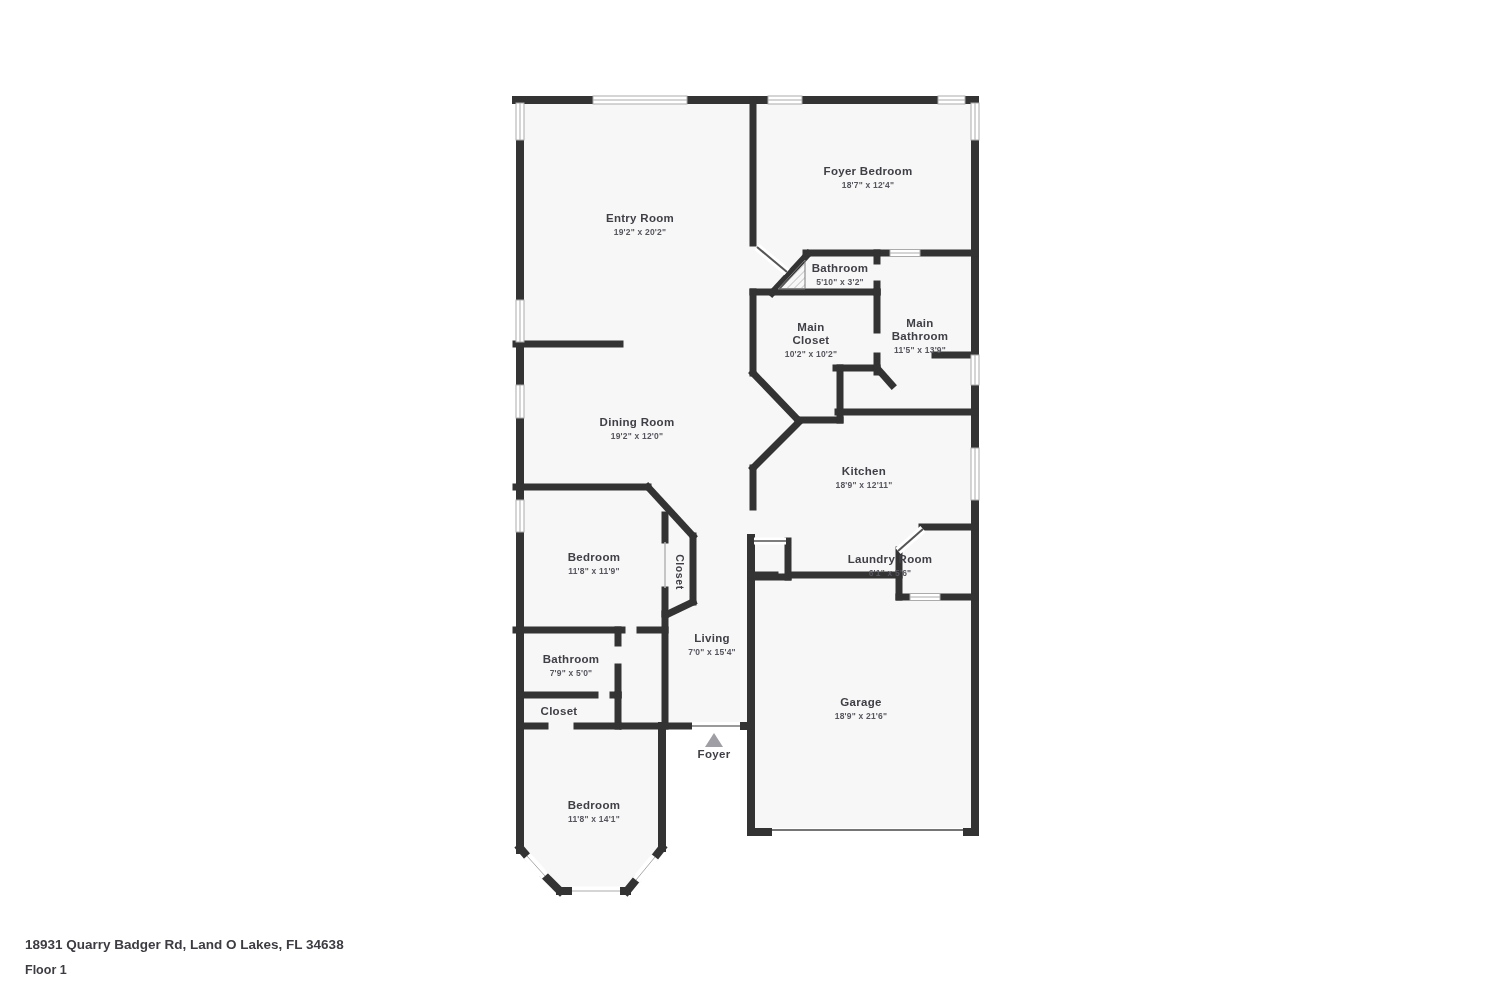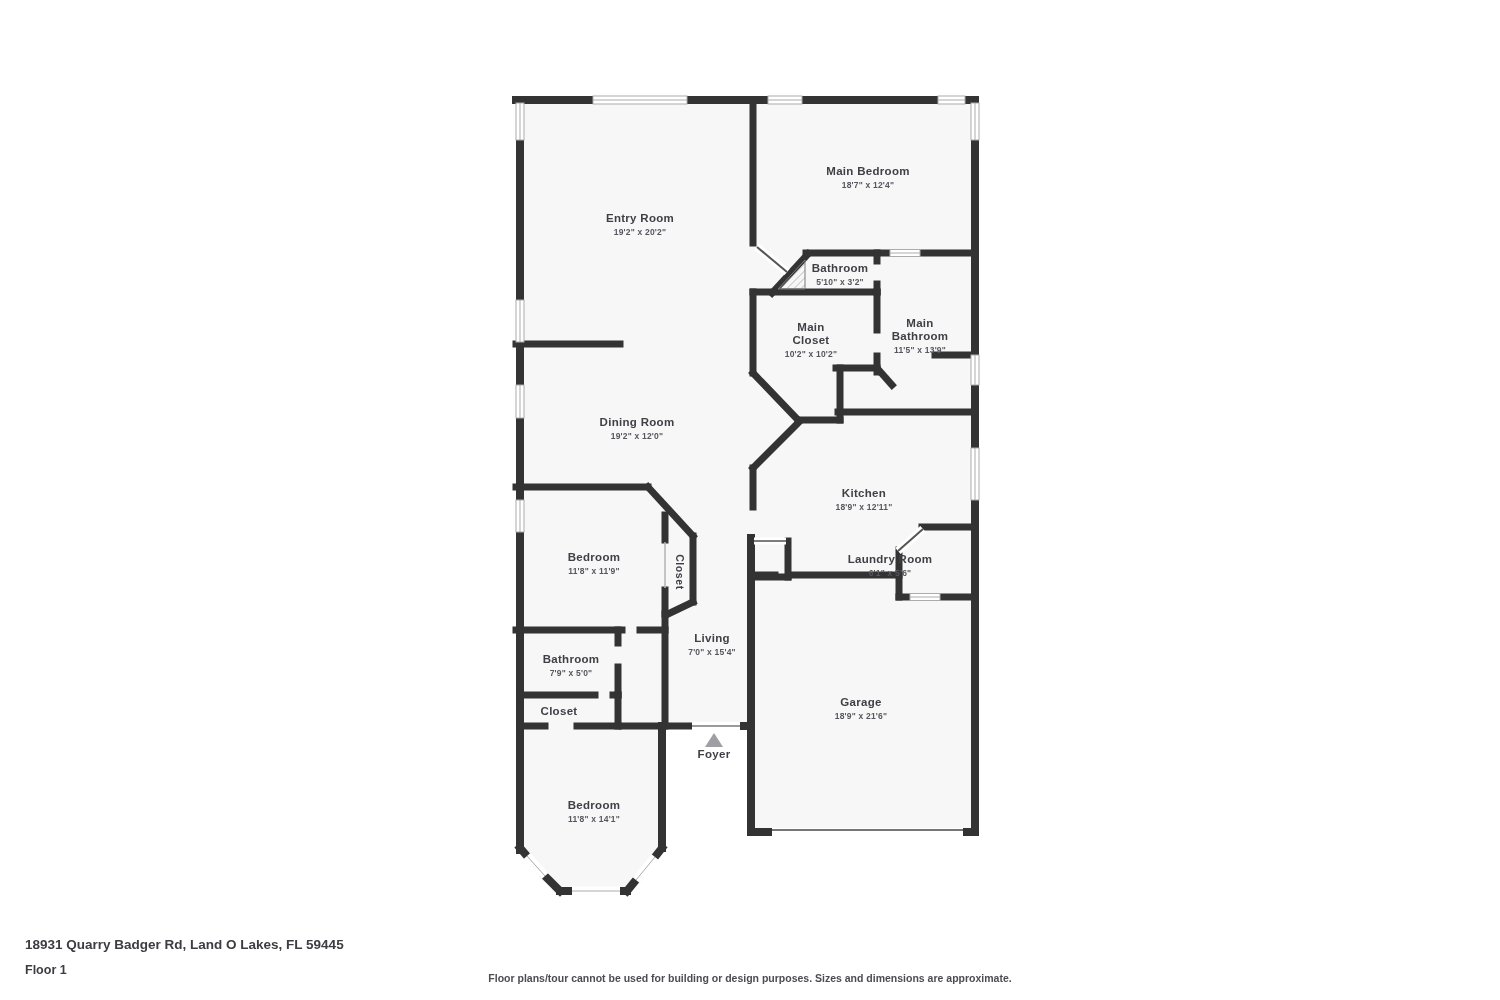--- a/index.html
+++ b/index.html
@@ -166,21 +166,21 @@
       <line x1="665" y1="542" x2="665" y2="588" stroke="#b5b5b5" stroke-width="1.5"></line>
     </g>
   </svg>
 
   <div class="room-label" style="left:640px;top:212px">
     <span class="room-name">Entry Room</span>
     <span class="room-dims">19'2" x 20'2"</span>
   </div>
 
   <div class="room-label" style="left:868px;top:165px">
-    <span class="room-name">Main Bedroom</span>
+    <span class="room-name">Foyer Bedroom</span>
     <span class="room-dims">18'7" x 12'4"</span>
   </div>
 
   <div class="room-label" style="left:840px;top:262px">
     <span class="room-name">Bathroom</span>
     <span class="room-dims">5'10" x 3'2"</span>
   </div>
 
   <div class="room-label" style="left:811px;top:321px">
     <span class="room-name">Main</span>
@@ -192,21 +192,21 @@
     <span class="room-name">Main</span>
     <span class="room-name">Bathroom</span>
     <span class="room-dims">11'5" x 13'9"</span>
   </div>
 
   <div class="room-label" style="left:637px;top:416px">
     <span class="room-name">Dining Room</span>
     <span class="room-dims">19'2" x 12'0"</span>
   </div>
 
-  <div class="room-label" style="left:864px;top:487px">
+  <div class="room-label" style="left:864px;top:465px">
     <span class="room-name">Kitchen</span>
     <span class="room-dims">18'9" x 12'11"</span>
   </div>
 
   <div class="room-label" style="left:594px;top:551px">
     <span class="room-name">Bedroom</span>
     <span class="room-dims">11'8" x 11'9"</span>
   </div>
 
   <div class="room-label vertical" style="left:679px;top:572px">
@@ -240,17 +240,16 @@
   <div class="room-label" style="left:594px;top:799px">
     <span class="room-name">Bedroom</span>
     <span class="room-dims">11'8" x 14'1"</span>
   </div>
 
   <div class="entry-arrow" style="left:714px;top:733px"></div>
   <div class="room-label" style="left:714px;top:748px">
     <span class="room-name">Foyer</span>
   </div>
 
-  <div class="footer-address">18931 Quarry Badger Rd, Land O Lakes, FL 59445</div>
+  <div class="footer-address">18931 Quarry Badger Rd, Land O Lakes, FL 34638</div>
   <div class="footer-floor">Floor 1</div>
-  <div class="footer-disclaimer">Floor plans/tour cannot be used for building or design purposes. Sizes and dimensions are approximate.</div>
 
 </div>
 
 </body></html>

